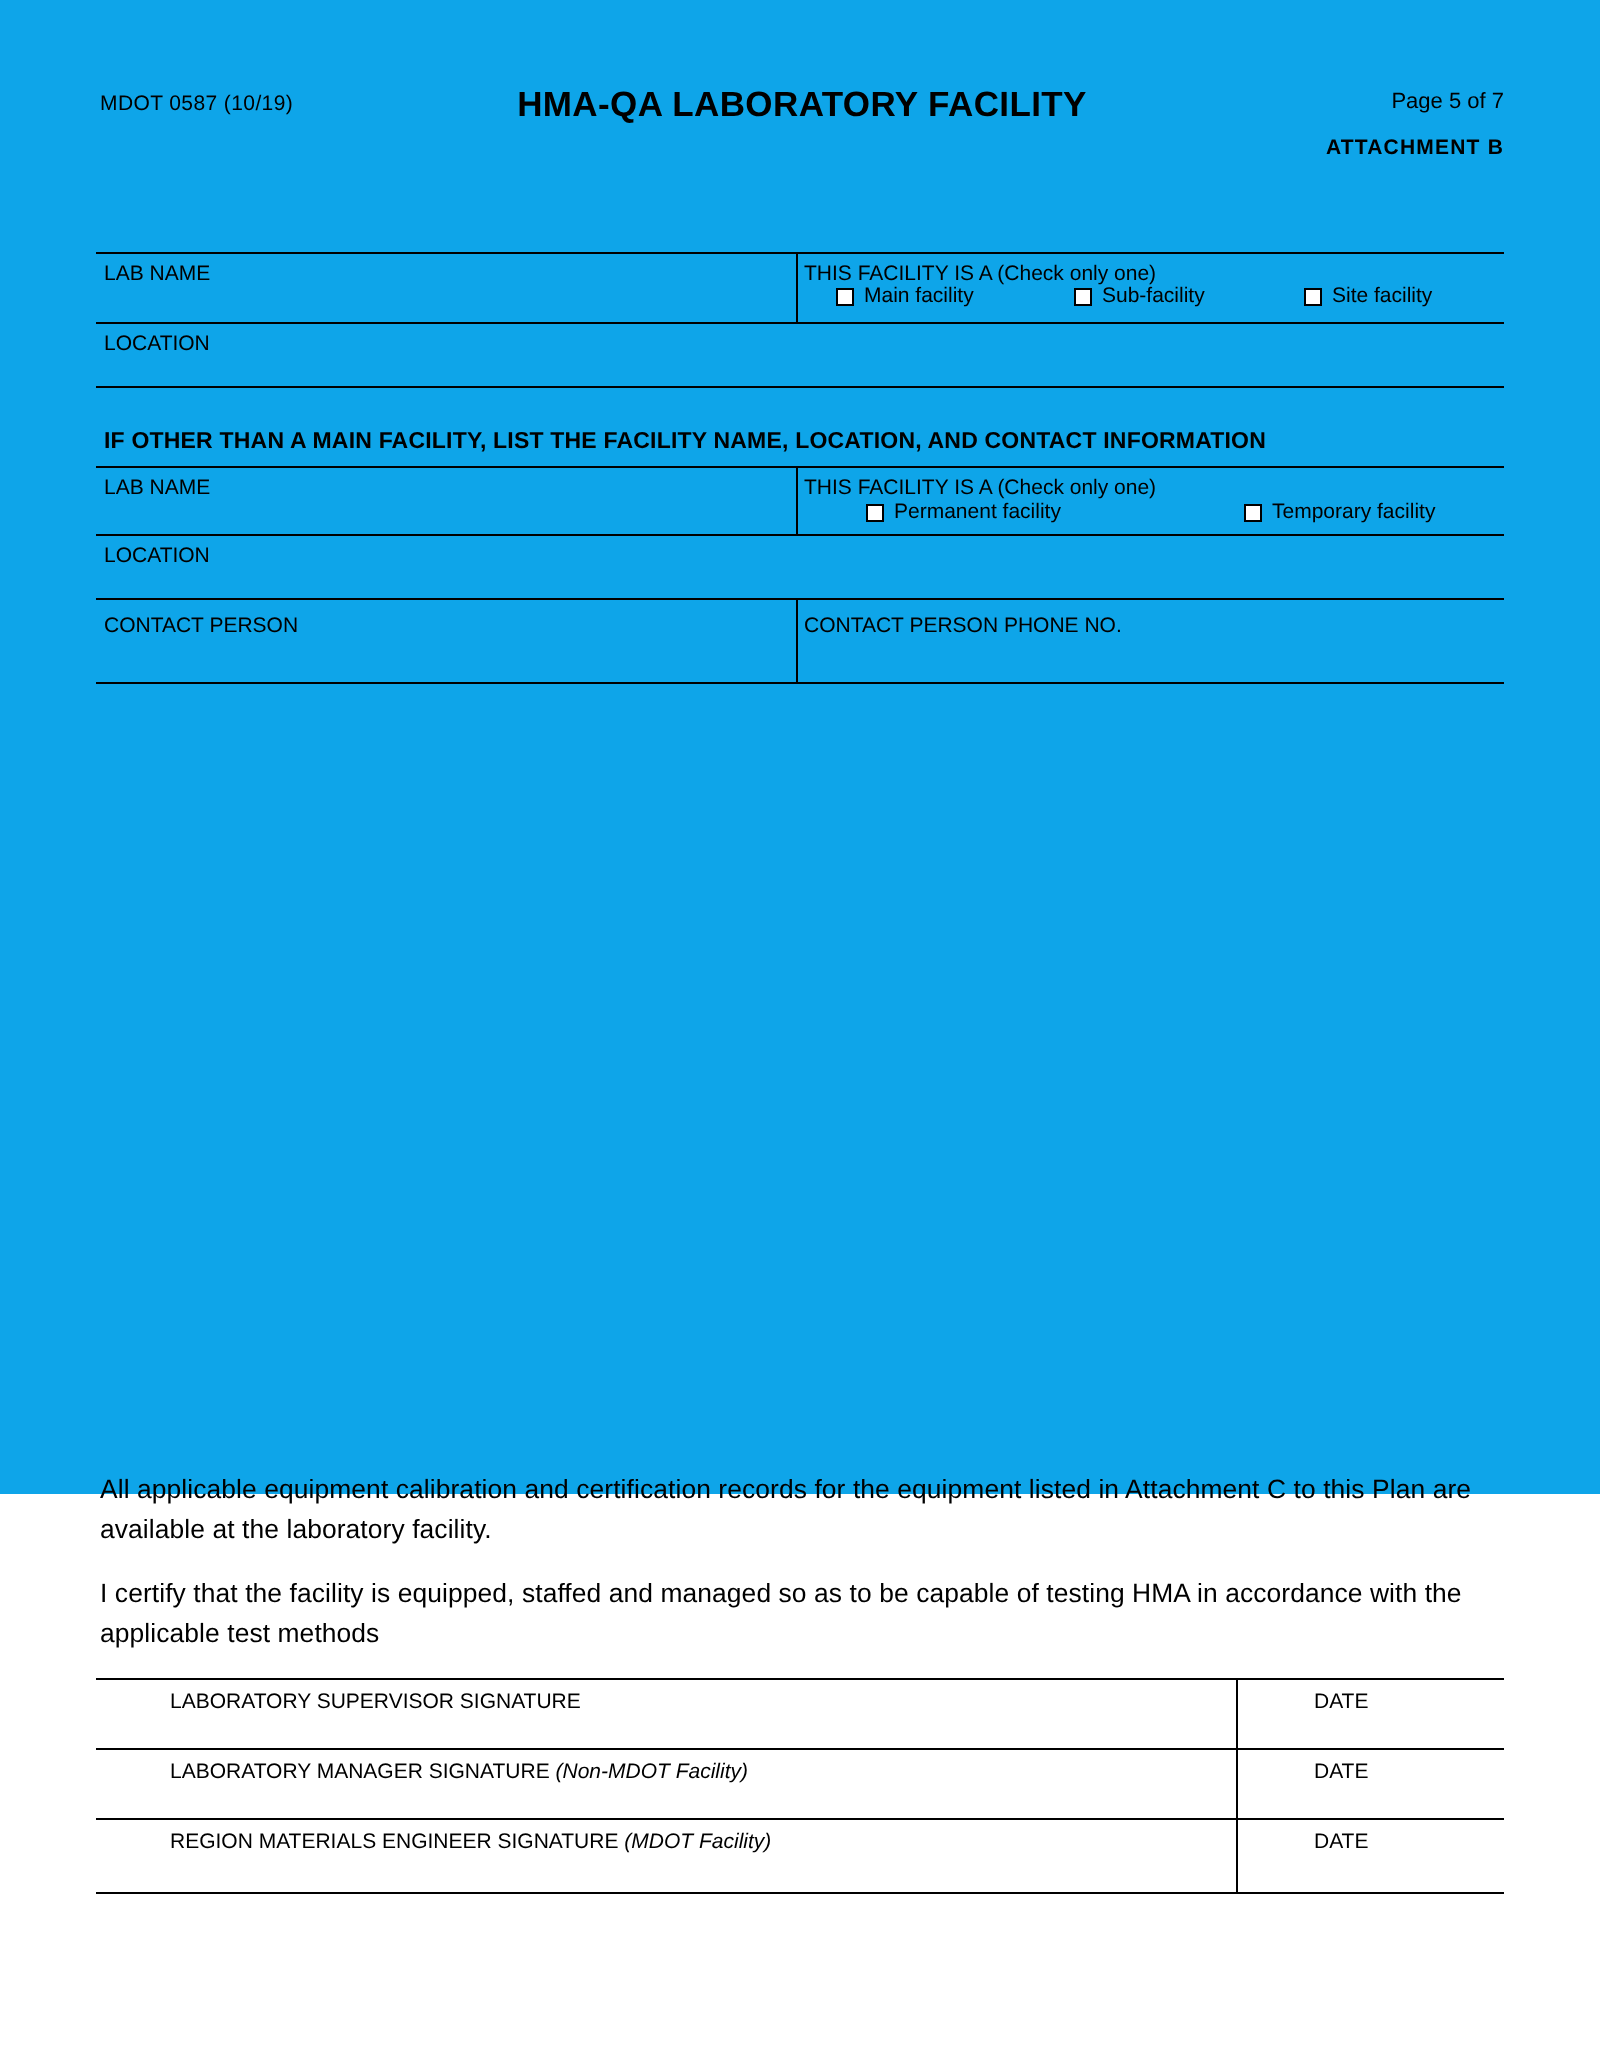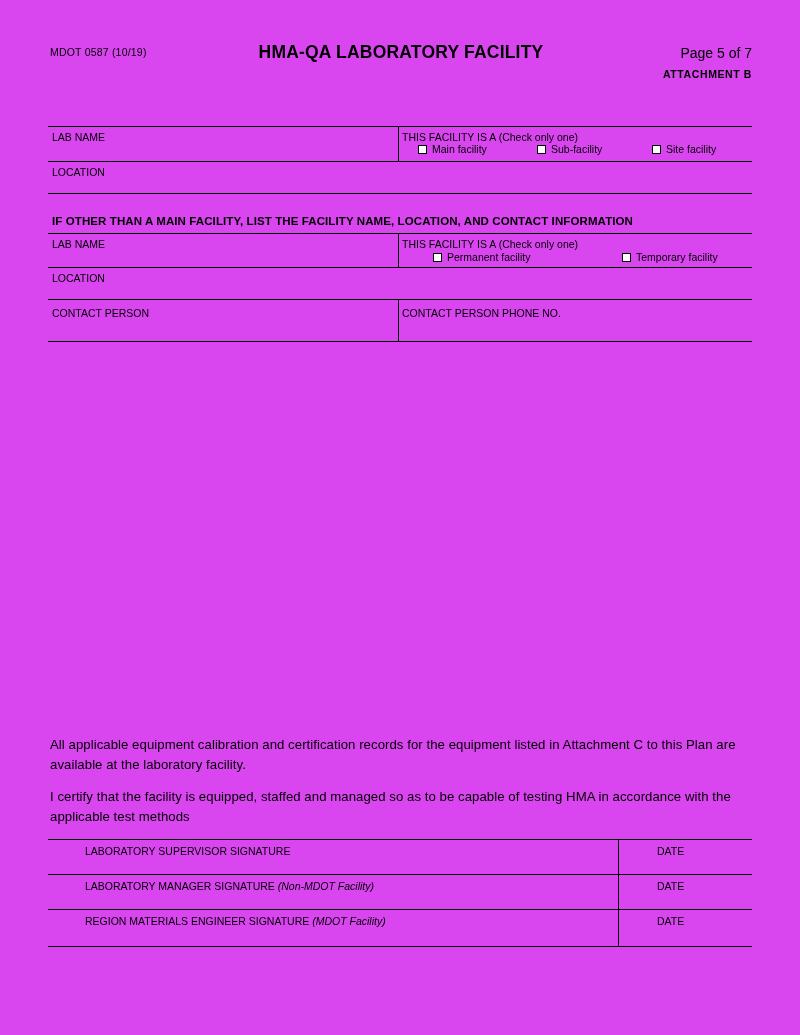--- a/index.html
+++ b/index.html
@@ -11,22 +11,22 @@
     width: 800px;
     height: 1035px;
     font-family: "Liberation Sans", sans-serif;
     color: #000000;
     position: relative;
     overflow: hidden;
   }
   .page {
     position: relative;
     width: 800px;
-    height: 1035px;
-    background: #d946ef;
+    height: 747px;
+    background: #0ea5e9;
     box-sizing: border-box;
     padding: 0;
   }
 
   
   .header {
     position: absolute;
     left: 50px;
     top: 42px;
     width: 702px;
@@ -46,21 +46,21 @@
     width: 702px;
     text-align: center;
     font-size: 17.5px;
     font-weight: bold;
     letter-spacing: 0.2px;
   }
   .page-number {
     position: absolute;
     right: 0;
     top: 3px;
-    font-size: 14px;
+    font-size: 11px;
     text-align: right;
   }
   .attachment {
     position: absolute;
     right: 0;
     top: 26px;
     font-size: 10.5px;
     font-weight: bold;
     letter-spacing: 0.6px;
     text-align: right;

